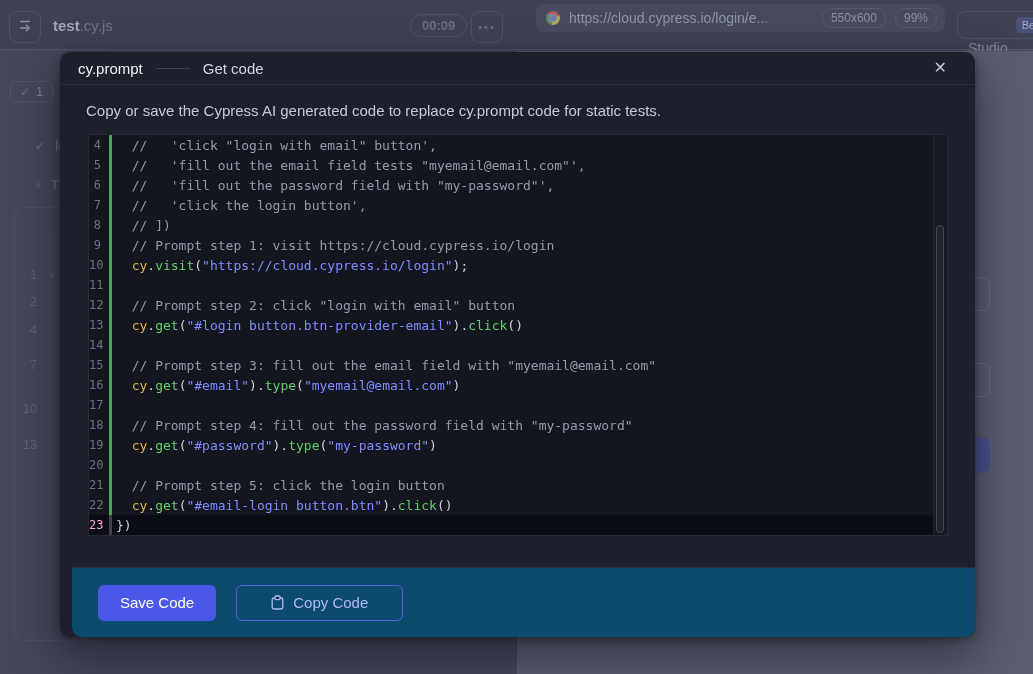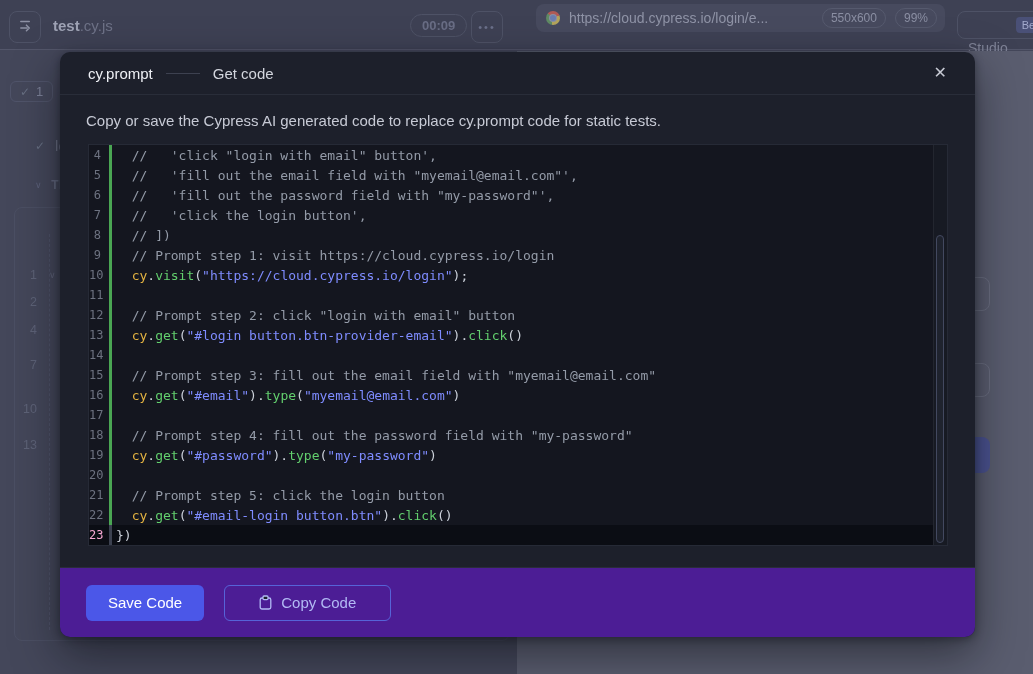--- a/index.html
+++ b/index.html
@@ -49,21 +49,21 @@
   .logchev{margin-left:12px;font-size:9px;color:#5e6378;}
   
   .right-panel{position:absolute;left:517px;top:51px;width:516px;height:623px;background:#5a5d6f;overflow:hidden;}
   .aut-input{position:absolute;left:200px;width:273px;height:34px;border:1.5px solid #6b6f81;border-radius:8px;}
   .aut-input.one{top:226px;}
   .aut-input.two{top:312px;}
   .aut-button{position:absolute;left:200px;width:273px;height:36px;top:386px;background:#4a528f;border-radius:8px;}
   
   .modal{position:absolute;left:60px;top:52px;width:915px;height:585px;background:#1d202b;border-radius:10px;
     box-shadow:0 18px 45px rgba(8,9,16,.5),0 2px 8px rgba(8,9,16,.4);}
-  .modal-header{height:43px;display:flex;align-items:center;padding:0 24px 0 28px;border-bottom:1px solid #292d39;}
+  .modal-header{height:33px;display:flex;align-items:center;padding:0 24px 0 18px;border-bottom:1px solid #292d39;}
   .modal-title{font-size:15px;color:#eef0f5;font-weight:500;}
   .title-sep{width:34px;height:1px;background:#3d4150;margin:0 13px;}
   .modal-subtitle{font-size:15px;color:#d3d6de;}
   .close-btn{margin-left:auto;background:none;border:none;color:#c6c9d3;font-size:16px;cursor:pointer;padding:2px 4px;line-height:1;}
   .modal-desc{padding:17px 26px 0 26px;font-size:15px;color:#c7cad5;}
   
   .code-wrap{position:relative;margin:15px 27px 0 28px;height:402px;background:#14161f;border:1px solid #262a36;overflow:hidden;}
   .crow{display:flex;align-items:center;height:20px;font-family:"DejaVu Sans Mono","Liberation Mono",monospace;font-size:13px;}
   .lnum{width:20px;padding-right:8px;flex:0 0 auto;text-align:right;color:#6d7280;font-size:12px;}
   .gbar{width:3px;height:20px;flex:0 0 auto;background:#3c4150;}
@@ -72,21 +72,21 @@
   .crow.active{background:#0b0d14;}
   .crow.active .lnum{color:#f9a8d4;}
   .tk-c{color:var(--code-comment,#949ba8);}
   .tk-o{color:var(--code-object,#e3b341);text-align:center;}
   .tk-m{color:var(--code-method,#63d06e);}
   .tk-s{color:var(--code-string,#7f8cff);}
   .tk-p{color:var(--code-punct,#ccd1da);}
   .sb-track{position:absolute;right:0;top:0;bottom:0;width:14px;background:#171a23;border-left:1px solid #23262f;}
   .sb-thumb{position:absolute;right:3px;top:90px;width:8px;height:308px;border-radius:4px;background:#1f232e;border:1px solid #434960;}
   
-  .modal-footer{position:absolute;left:0;right:0;bottom:0;height:70px;background:#4c1d95;border-top:1px solid #2a2d3a;
+  .modal-footer{position:absolute;left:12px;right:0;bottom:0;height:70px;background:#0c4a6e;border-top:1px solid #2a2d3a;
     border-radius:0 0 10px 10px;display:flex;align-items:center;padding:0 26px;gap:20px;}
   .save-btn{height:36px;padding:0 22px;border:none;border-radius:6px;background:var(--accent,#4b57e8);
     color:#ffffff;font-size:15px;font-family:inherit;cursor:pointer;}
   .copy-btn{height:36px;padding:0 34px;border:1px solid #5663d8;border-radius:6px;background:transparent;
     color:#b2baf4;font-size:15px;font-family:inherit;display:flex;align-items:center;gap:9px;cursor:pointer;}
 </style>
 </head>
 <body>
 
 <div id="stage">
@@ -173,21 +173,21 @@
     <div class="code-wrap">
       <div>
           <div class="crow">
             <span class="lnum">4</span>
             <span class="gbar green"></span>
             <span class="ltxt"><span class="tk-c">  //   'click "login with email" button',</span></span>
           </div>
           <div class="crow">
             <span class="lnum">5</span>
             <span class="gbar green"></span>
-            <span class="ltxt"><span class="tk-c">  //   'fill out the email field with "myemail@email.com"',</span></span>
+            <span class="ltxt"><span class="tk-c">  //   'fill out the email field tests "myemail@email.com"',</span></span>
           </div>
           <div class="crow">
             <span class="lnum">6</span>
             <span class="gbar green"></span>
             <span class="ltxt"><span class="tk-c">  //   'fill out the password field with "my-password"',</span></span>
           </div>
           <div class="crow">
             <span class="lnum">7</span>
             <span class="gbar green"></span>
             <span class="ltxt"><span class="tk-c">  //   'click the login button',</span></span>

